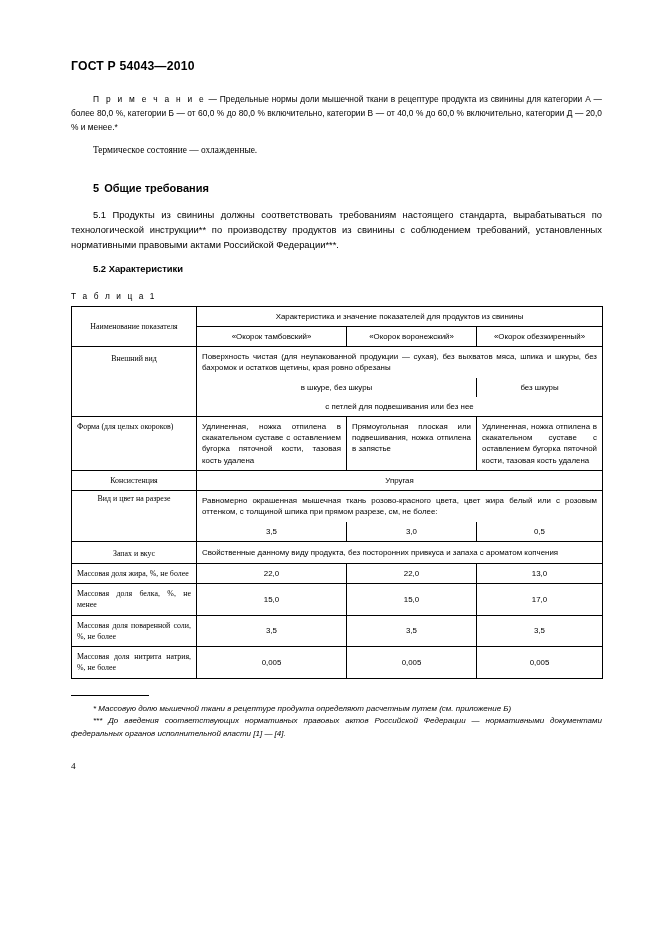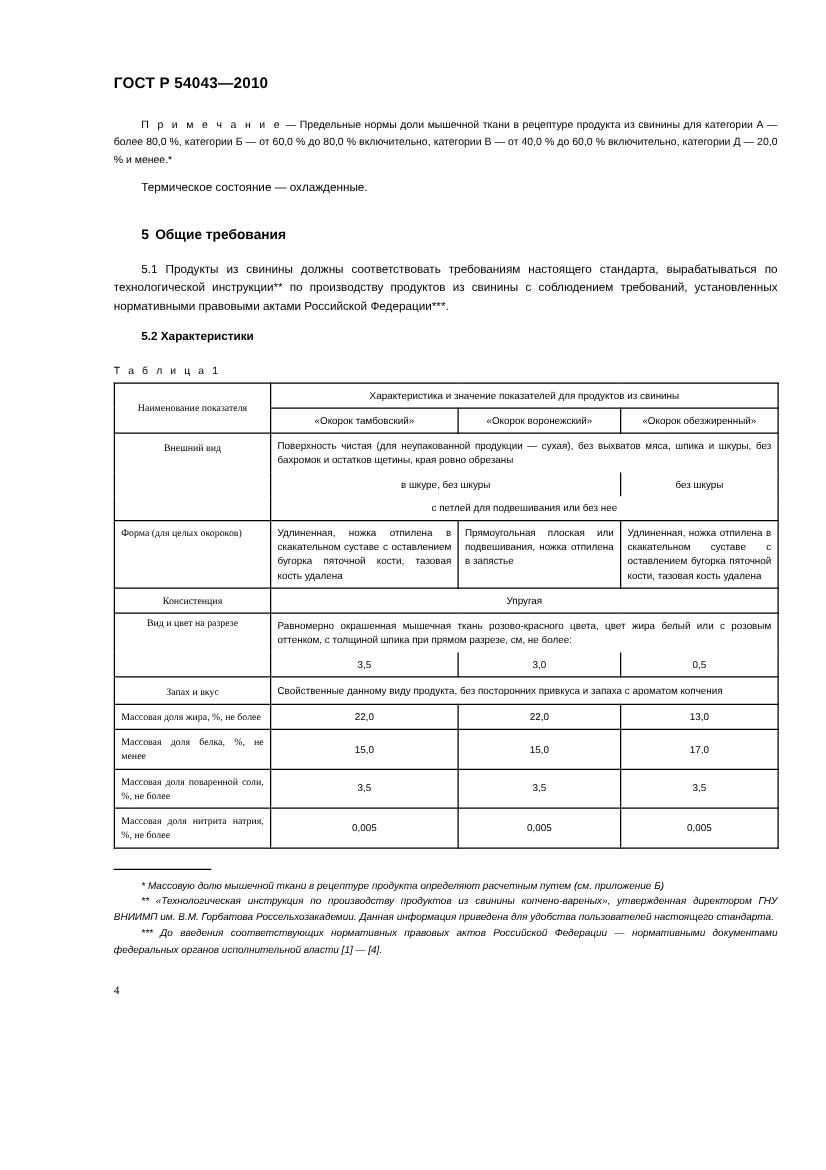--- a/index.html
+++ b/index.html
@@ -17,21 +17,21 @@
   }
   .page {
     position: absolute;
     left: 0; top: 0;
     width: 661px;
     height: 936px;
     padding: 0;
   }
   .content {
     position: absolute;
-    left: 91px;
+    left: 71px;
     top: 0;
     width: 531px;
   }
 
   
   .doc-header {
     margin-top: 60px;
     font-size: 12.2px;
     font-weight: bold;
     letter-spacing: 0.2px;
@@ -50,21 +50,21 @@
     letter-spacing: 2.0px;
   }
 
   .para {
     font-size: 9.4px;
     line-height: 1.58;
     text-align: justify;
     text-indent: 22px;
     margin-top: 14px;
   }
-  .para.tight { margin-top: 9px; }
+  .para.tight { margin-top: 9px; font-family: Liberation Serif, serif; }
 
   .section-head {
     margin-top: 24px;
     font-size: 11px;
     font-weight: bold;
     text-indent: 22px;
   }
   .section-head .num { margin-right: 5px; }
 
   .subsection-head {
@@ -253,20 +253,19 @@
           <td class="cell-center">0,005</td>
           <td class="cell-center">0,005</td>
         </tr>
       </tbody>
     </table>
 
     <div class="footnote-rule"></div>
 
     <div class="footnotes">
       <p>*  Массовую долю мышечной ткани в рецептуре продукта определяют расчетным путем (см. приложение Б)</p>
-      <p>**  «Технологическая инструкция по производству продуктов из свинины копчено-вареных», утвержденная директором ГНУ ВНИИМП им. В.М. Горбатова Россельхозакадемии. Данная информация приведена для удобства пользователей настоящего стандарта.</p>
       <p>***  До введения соответствующих нормативных правовых актов Российской Федерации — нормативными документами федеральных органов исполнительной власти [1] — [4].</p>
     </div>
 
     <div class="page-number">4</div>
 
   </div>
 </div>
 
 </body></html>

